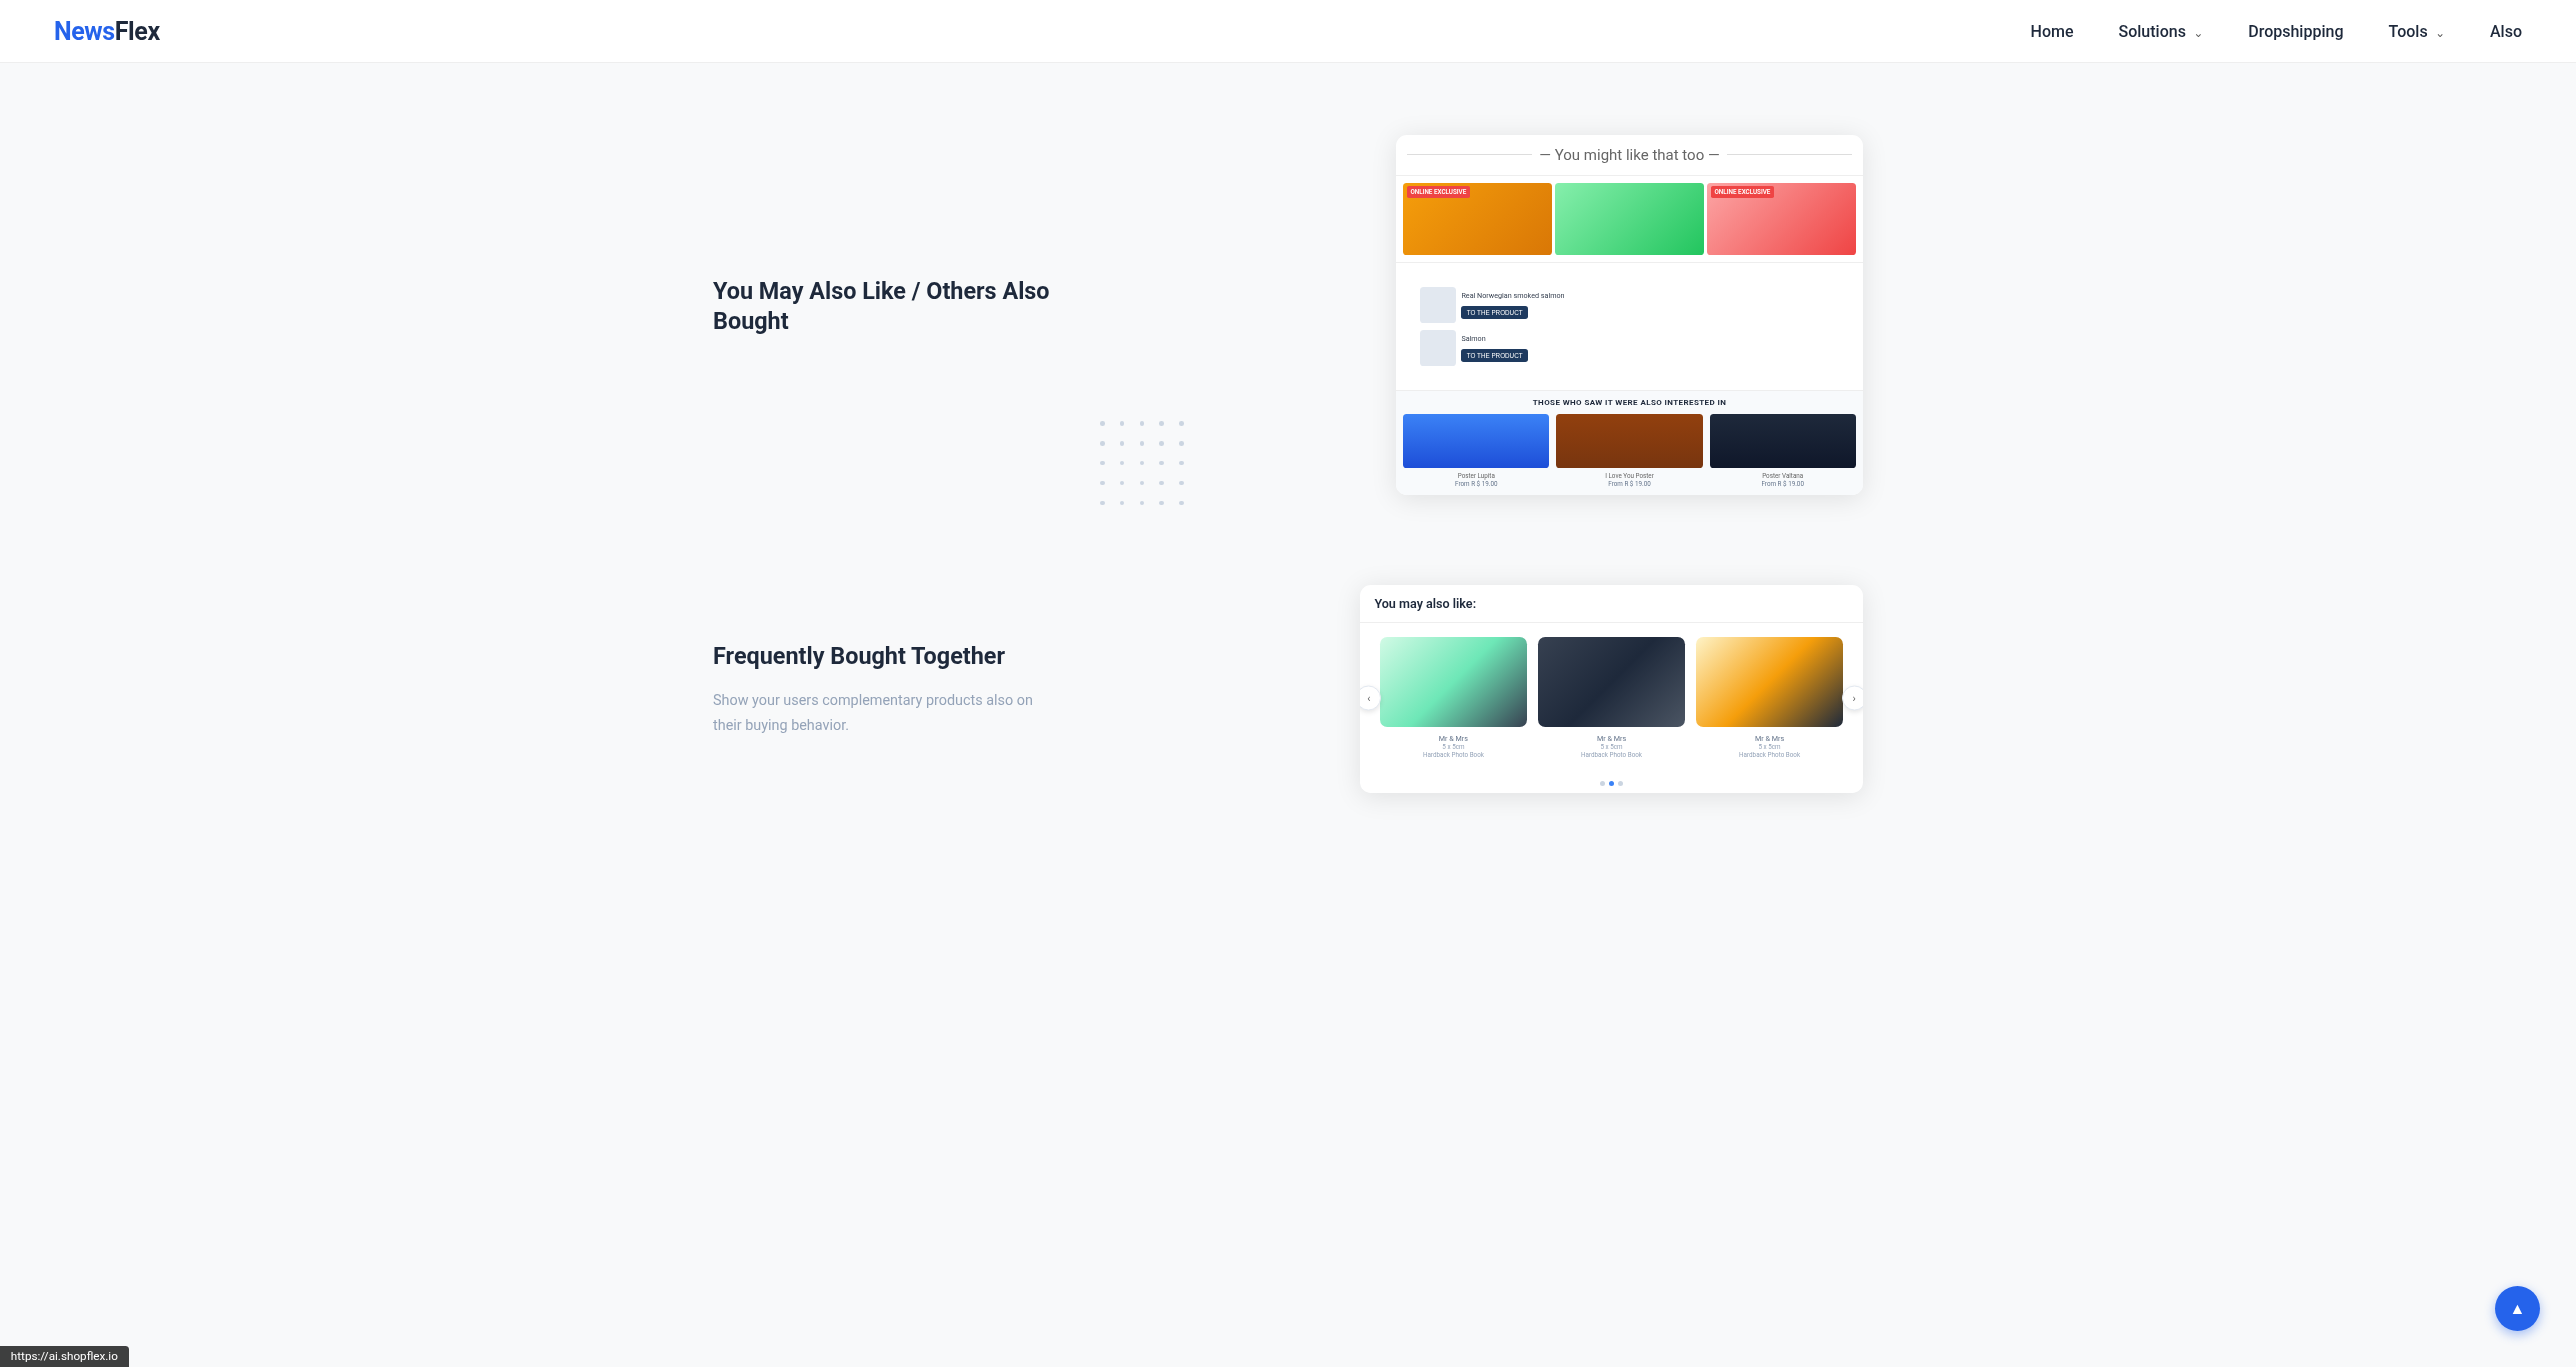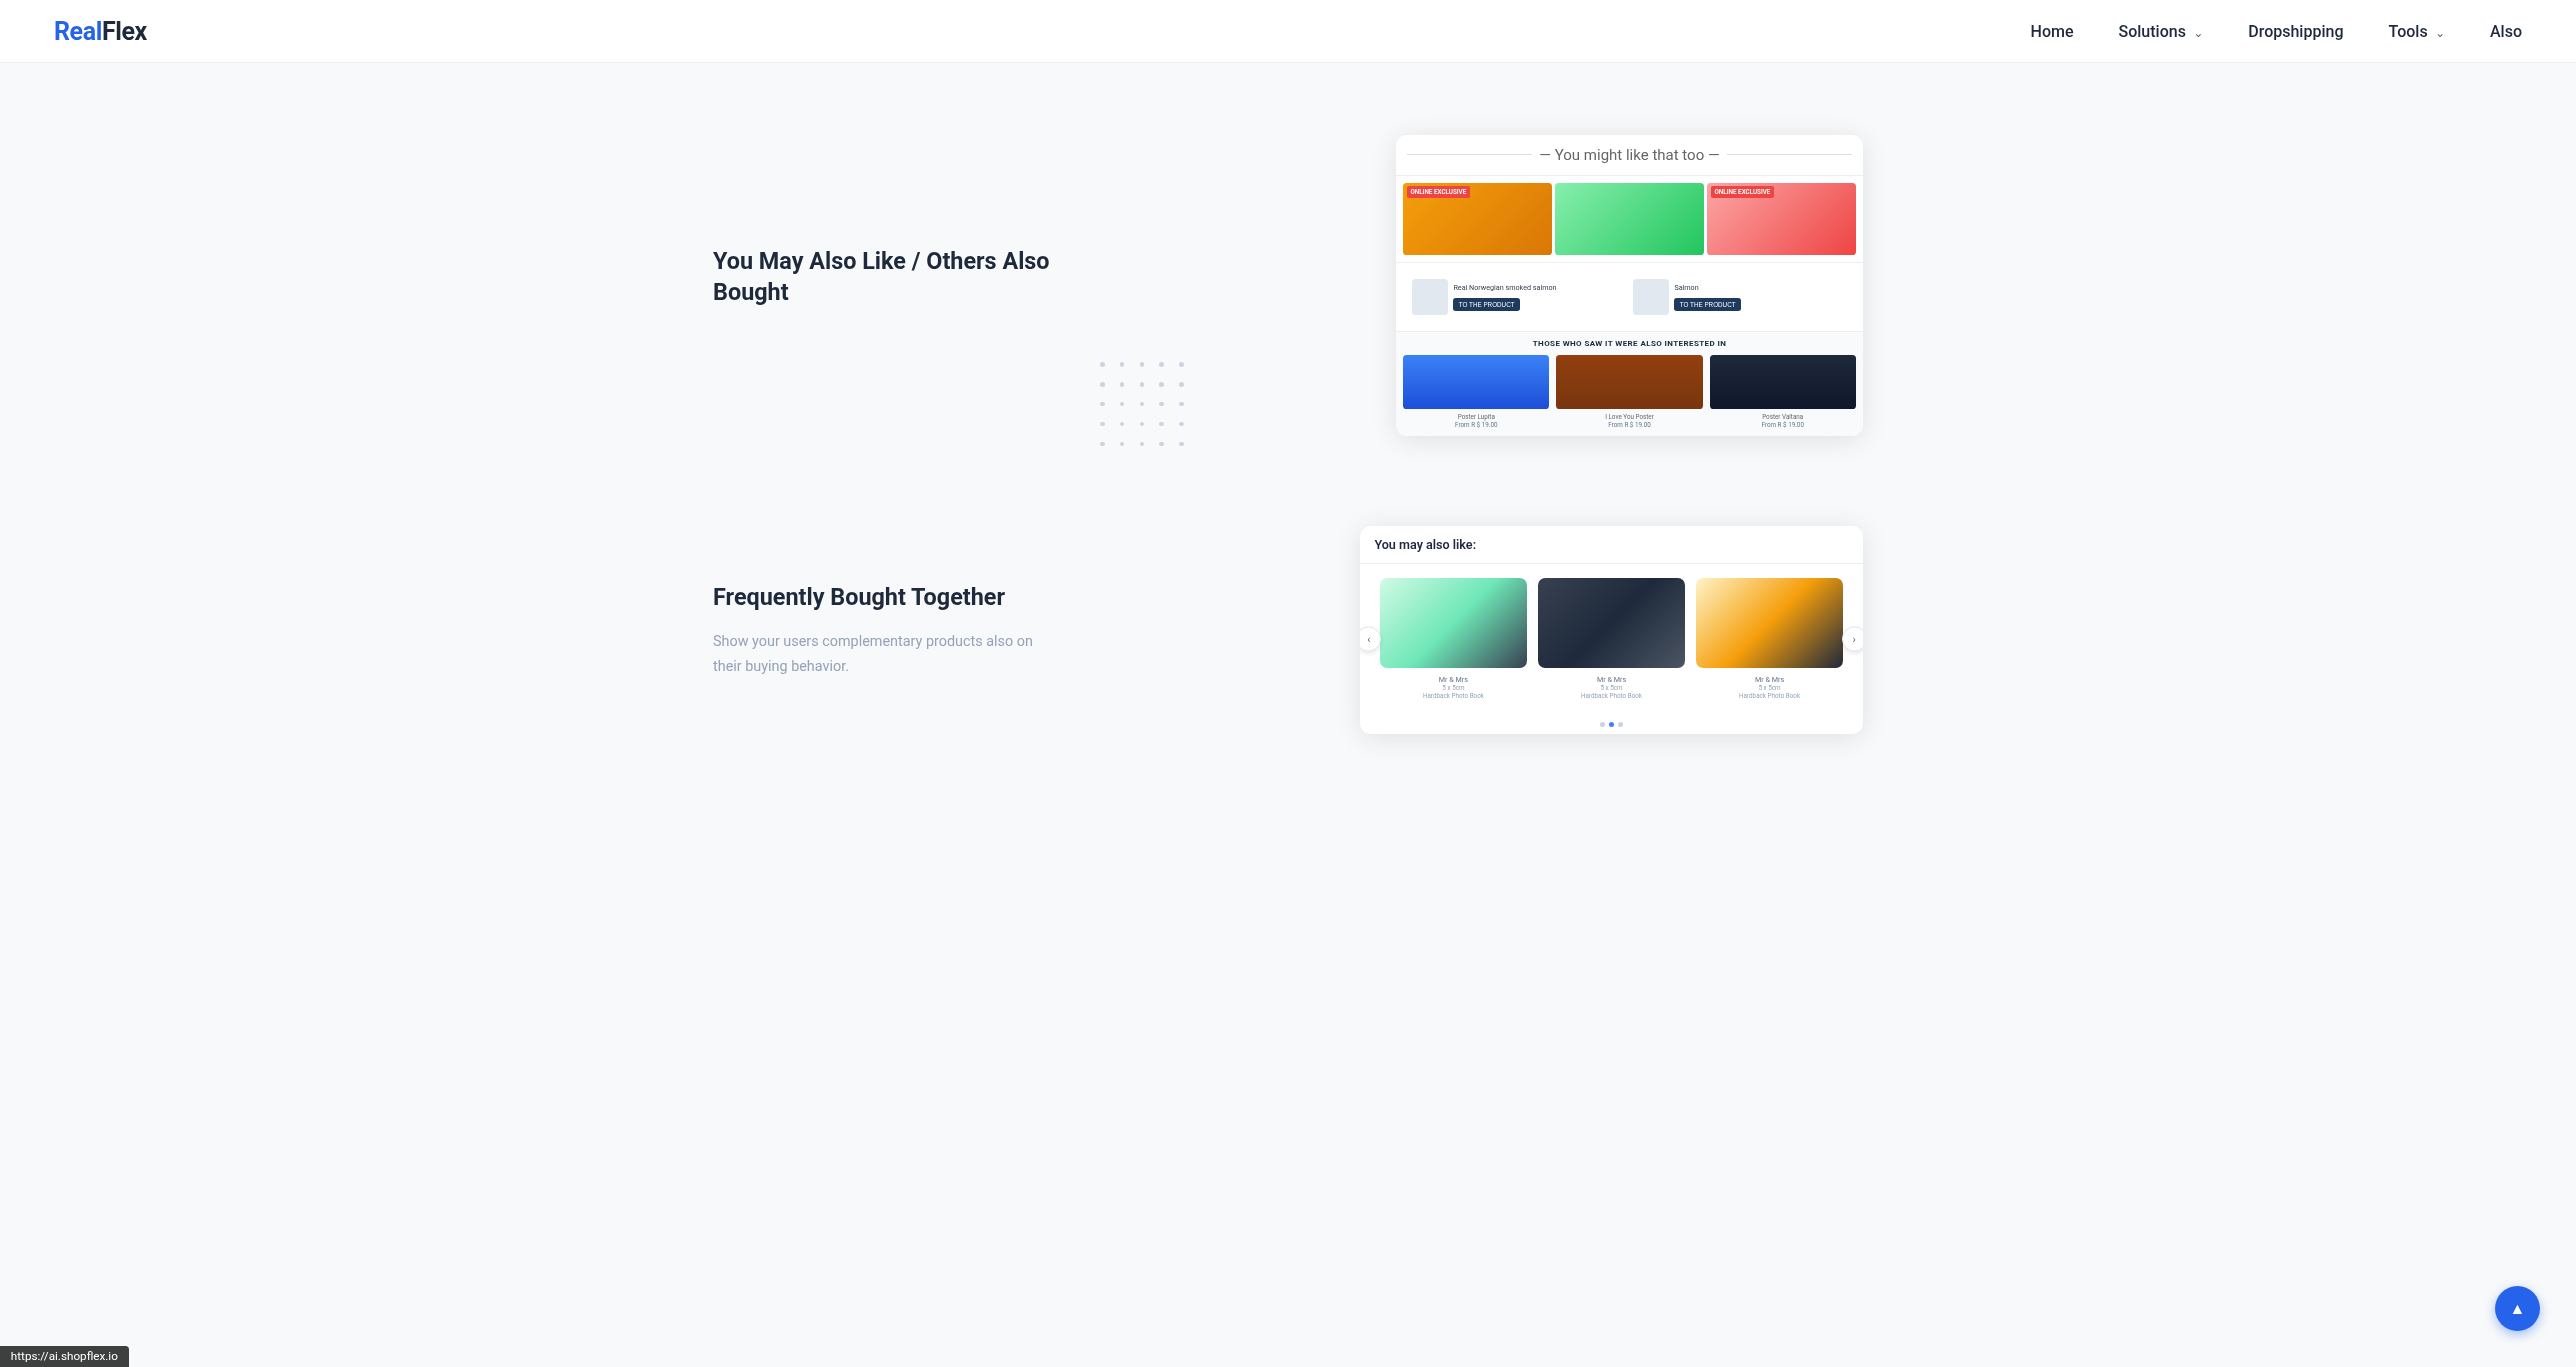--- a/index.html
+++ b/index.html
@@ -200,22 +200,23 @@
     }
     .mock-interested-price {
       font-size: 6.3px;
       color: #64748b;
     }
 
     
     .mock-product-card-row {
       display: flex;
       gap: 7px;
-      padding: 16px;
+      padding: 24px;
       border-top: 0.9px solid #eee;
+      flex-direction: column;
     }
     .mock-product-card {
       flex: 1;
       display: flex;
       gap: 5.4px;
       align-items: center;
     }
     .mock-product-card-img {
       width: 36px;
       height: 36px;
@@ -356,21 +357,21 @@
       padding: 3.6px 10.8px;
       border-radius: 0 3.6px 0 0;
     }
   </style>
 </head>
 <body>
 
 <nav>
   <div>
     <span class="logo">
-      <span class="logo-shop">Real</span><span class="logo-flex">Flex</span>
+      <span class="logo-shop">News</span><span class="logo-flex">Flex</span>
     </span>
   </div>
   <ul class="nav-links">
     <li>
       <a href="#">Home</a>
     </li>
     <li>
       <a href="#">
         <span>Solutions</span>
         <span class="dropdown-arrow">⌄</span>

